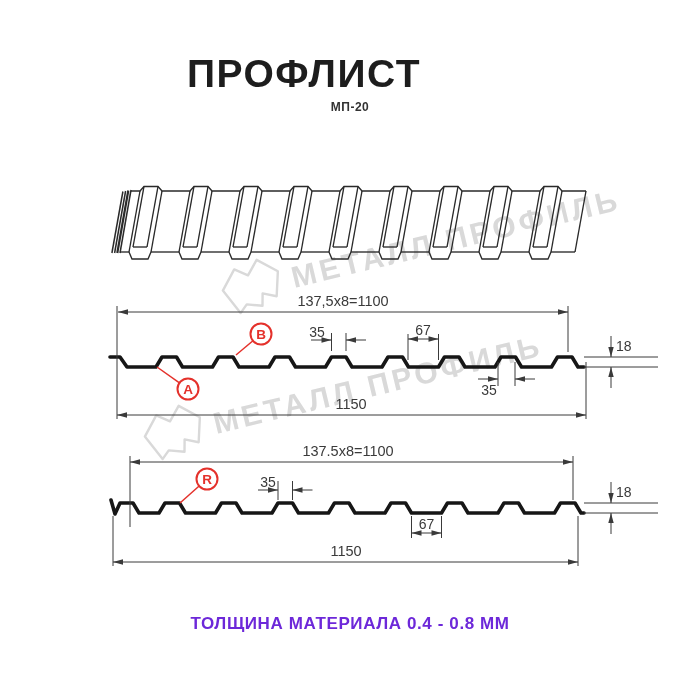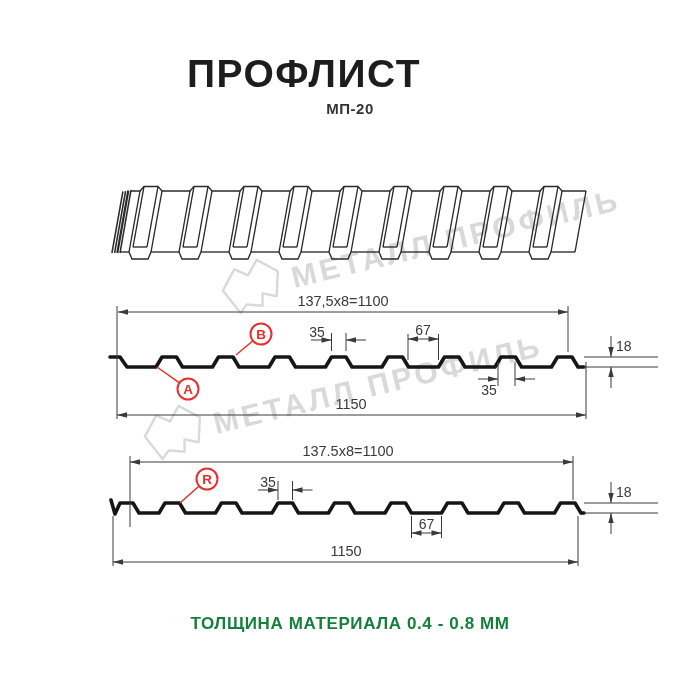--- a/index.html
+++ b/index.html
@@ -2,23 +2,23 @@
 <html><head>
 <meta charset="utf-8">
 <style>
   html,body{margin:0;padding:0;background:#ffffff;}
   body{width:700px;height:700px;position:relative;overflow:hidden;
        font-family:"Liberation Sans",sans-serif;}
   .canvas{position:absolute;inset:0;}
   .title{position:absolute;top:52px;left:0;width:608px;text-align:center;
          font-size:39px;font-weight:bold;letter-spacing:1.5px;color:#1d1d1d;}
   .subtitle{position:absolute;top:100px;left:0;width:700px;text-align:center;
-            font-size:15px;font-weight:bold;letter-spacing:0.5px;color:#333333;}
+            font-size:12px;font-weight:bold;letter-spacing:0.5px;color:#333333;}
   .footer{position:absolute;top:614px;left:0;width:700px;text-align:center;
-          font-size:17px;font-weight:bold;letter-spacing:0.6px;color:#15803d;}
+          font-size:17px;font-weight:bold;letter-spacing:0.6px;color:#6d28d9;}
   svg{position:absolute;top:0;left:0;}
 </style>
 </head>
 <body>
 
 <div class="canvas">
   <div class="title">ПРОФЛИСТ</div>
   <div class="subtitle">МП-20</div>
   <svg id="drawing" width="700" height="700" viewBox="0 0 700 700">
       <g transform="translate(228,312) rotate(-13.5)" opacity="1">

